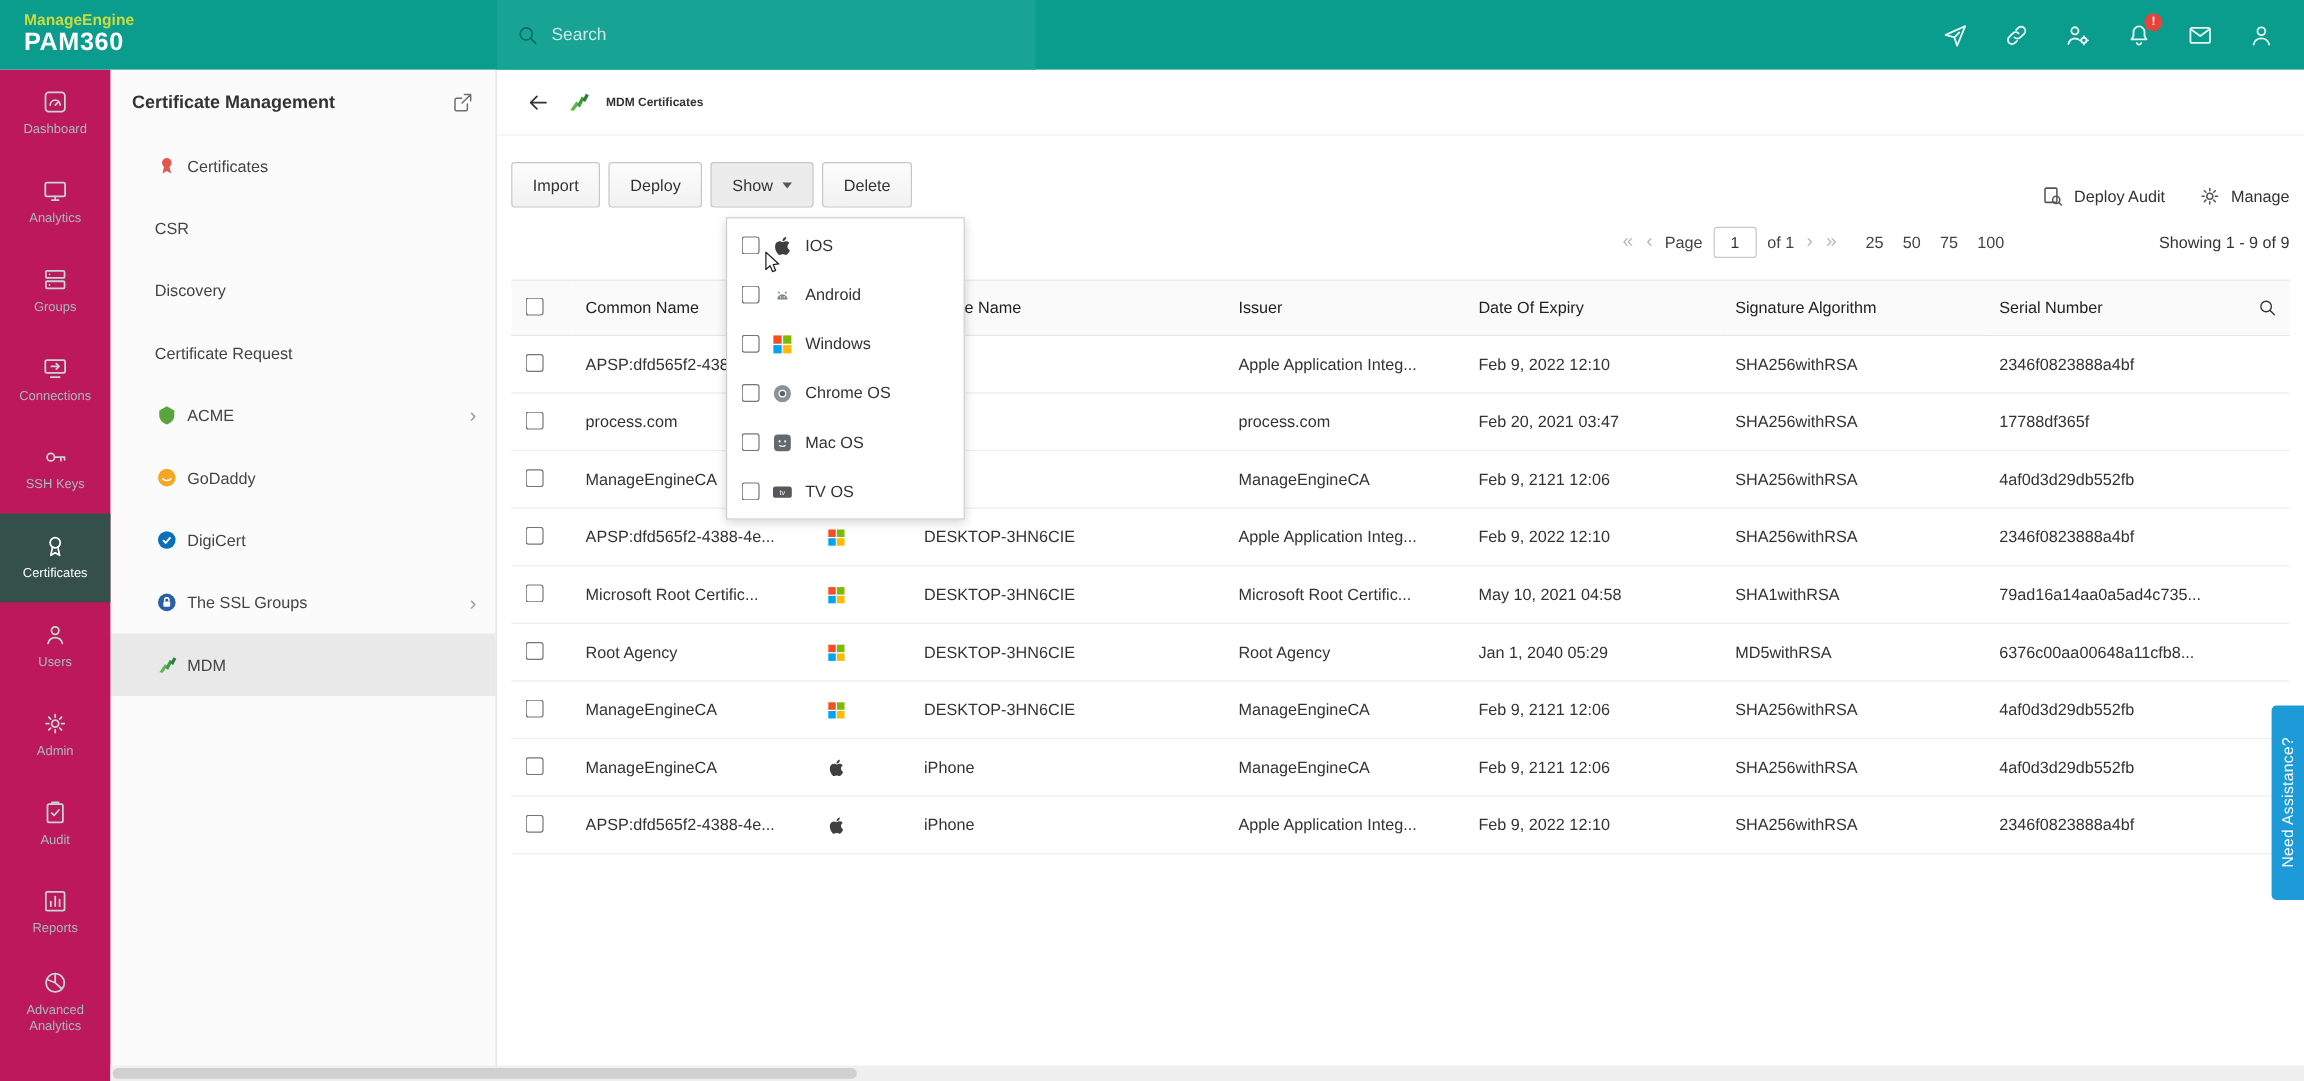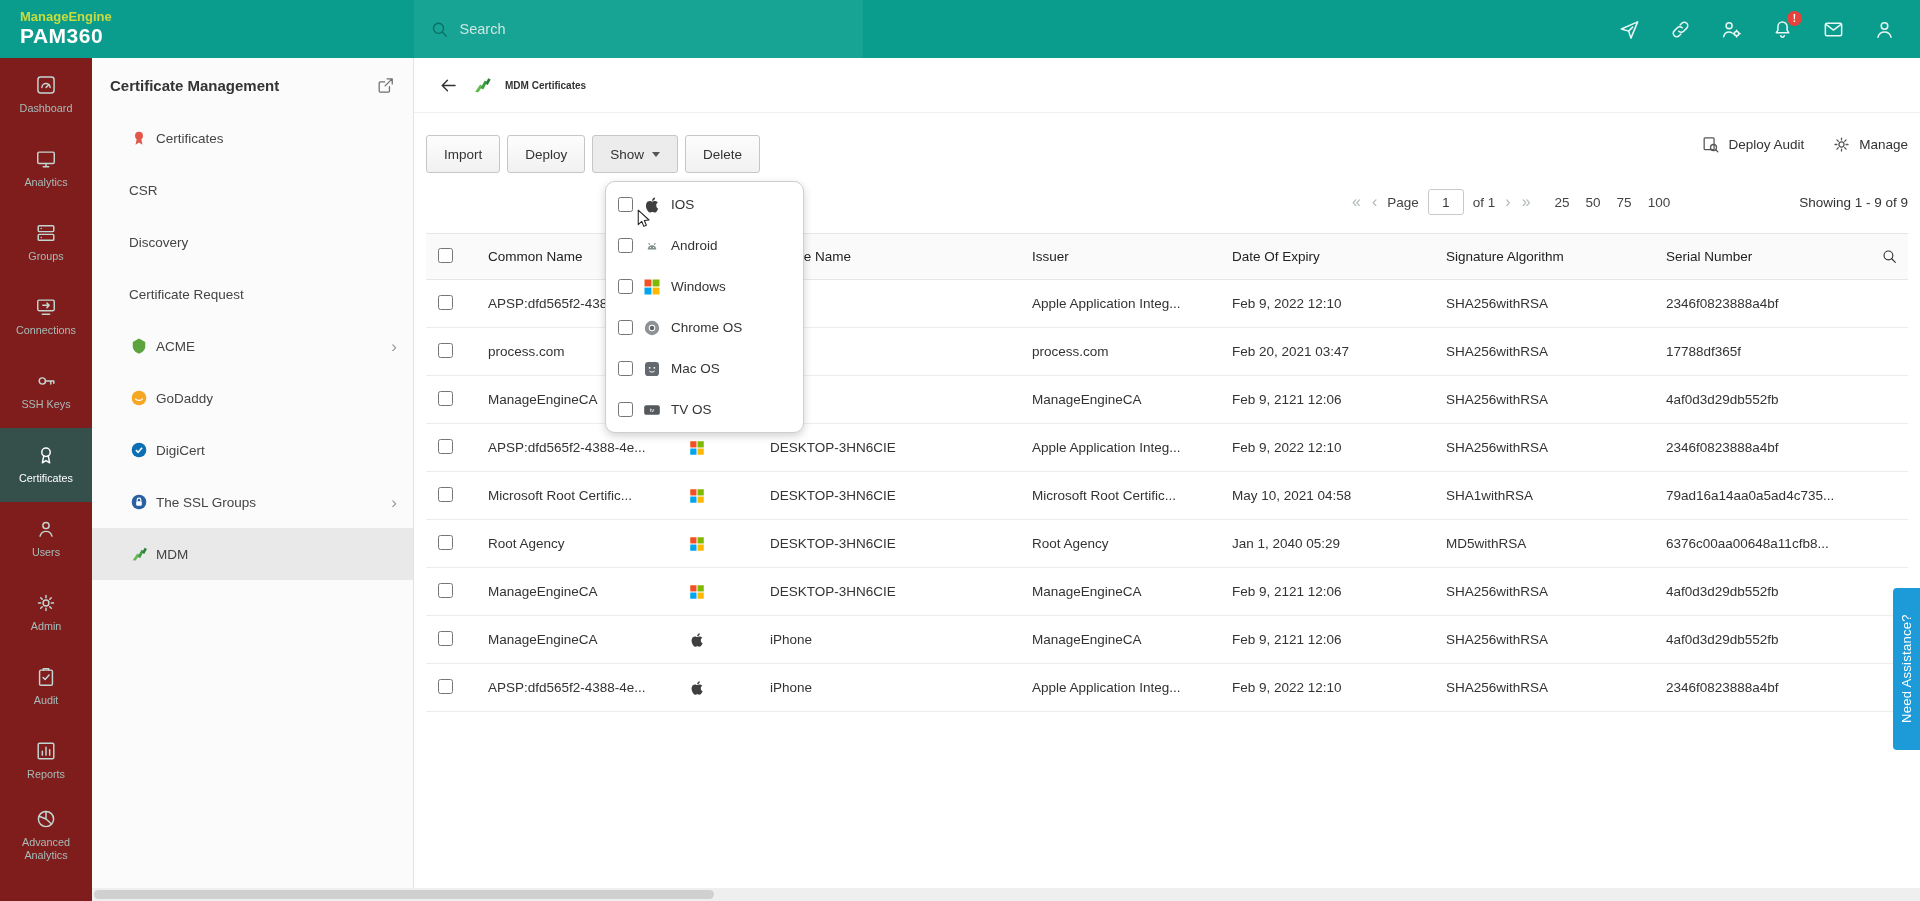--- a/index.html
+++ b/index.html
@@ -16,21 +16,21 @@
   .brand-pam { color:#fff; font-size:21px; font-weight:bold; letter-spacing:.5px; line-height:1.15; }
   .search-seg { position:absolute; left:414px; top:0; width:449px; height:58px; background:#17a495; display:flex; align-items:center; padding:0 16px; gap:10px; }
   .search-ic { width:21px; height:21px; color:#076e61; }
   .search-input { background:transparent; border:none; outline:none; color:#000000; font-size:14.5px; width:100%; font-family:"Liberation Sans",sans-serif; }
   .search-input::placeholder { color:#cde8e3; }
   .top-icons { margin-left:auto; display:flex; align-items:center; gap:28px; padding-right:24px; }
   .top-ic { width:23px; height:23px; color:#e9f6f3; position:relative; cursor:pointer; }
   .top-badge { position:absolute; top:-7px; right:-8px; min-width:15px; height:15px; border-radius:8px; background:#e8423c; color:#fff; font-size:10px; font-weight:bold; display:flex; align-items:center; justify-content:center; padding:0 3px; }
 
   
-  .sidebar { position:absolute; left:0; top:58px; width:92px; height:843px; background:#7f1d1d; z-index:30; }
+  .sidebar { position:absolute; left:0; top:58px; width:92px; height:843px; background:#be185d; z-index:30; }
   .nav-item { height:74px; display:flex; flex-direction:column; align-items:center; justify-content:center; gap:6px; cursor:pointer; }
   .nav-item .ic { width:22px; height:22px; color:#c3d6d2; }
   .nav-label { color:#a5bcb8; font-size:10.8px; text-align:center; line-height:1.25; padding:0 4px; }
   .nav-item.active { background:#35504b; }
   .nav-item.active .ic, .nav-item.active .nav-label { color:#ffffff; }
 
   
   .panel { position:absolute; left:92px; top:58px; width:322px; height:877px; background:#fbfbfb; border-right:1px solid #e3e3e3; z-index:20; }
   .panel-header { height:54px; display:flex; align-items:center; padding:0 18px; }
   .panel-title { font-size:15px; font-weight:bold; color:#333; }
@@ -40,21 +40,21 @@
   .panel-item .chev { margin-left:auto; color:#9a9a9a; font-size:17px; line-height:1; }
   .panel-item.active { background:#e9e9e9; }
 
   
   .main { position:absolute; left:414px; top:58px; width:1506px; height:843px; background:#fff; z-index:10; }
   .main-header { height:55px; display:flex; align-items:center; gap:12px; padding:0 24px; border-bottom:1px solid #f0f0f0; }
   .back { width:21px; height:21px; color:#333; cursor:pointer; }
   .mdm-ic { width:22px; height:22px; }
   .page-title { font-size:10px; font-weight:600; color:#333; }
 
-  .toolbar { display:flex; align-items:flex-start; margin:22px 12px 0; }
+  .toolbar { display:flex; align-items:flex-end; margin:22px 12px 0; }
   .btn { height:38px; padding:0 17px; background:linear-gradient(#fdfdfd,#f1f1f1); border:1px solid #c6c6c6; border-radius:3px; font-size:13.5px; color:#333; display:flex; align-items:center; gap:8px; cursor:pointer; margin-right:7px; font-family:"Liberation Sans",sans-serif; }
   .btn.pressed { background:#ececec; }
   .caret { width:0; height:0; border-left:4px solid transparent; border-right:4px solid transparent; border-top:5px solid #555; }
   .toolbar-right { margin-left:auto; display:flex; gap:28px; align-items:center; }
   .link-btn { display:flex; align-items:center; gap:8px; font-size:13.5px; color:#333; cursor:pointer; }
   .link-btn .ic { width:19px; height:19px; color:#555; }
 
   .meta-row { display:flex; align-items:center; justify-content:flex-end; margin:14px 12px 0; height:30px; font-size:13.5px; color:#555; gap:9px; }
   .pg-arrow { color:#b2b9b8; font-size:16px; cursor:pointer; padding:0 1px; }
   .pg-label { color:#444; }
@@ -67,21 +67,21 @@
   .cert-table th { height:46px; background:#fafafa; border-top:1px solid #e6e6e6; border-bottom:1px solid #e6e6e6; font-weight:normal; text-align:left; padding:0 12px; color:#222; font-size:13.5px; white-space:nowrap; overflow:hidden; }
   .cert-table td { height:48px; border-bottom:1px solid #ededed; padding:0 12px; color:#333; white-space:nowrap; overflow:hidden; text-overflow:ellipsis; }
   .cert-table input[type=checkbox], .menu-item input[type=checkbox] { width:15px; height:15px; accent-color:#0a9c8d; cursor:pointer; }
   .os-cell .ic { width:18px; height:18px; vertical-align:middle; }
   .th-sn { position:relative; }
   .th-search { position:absolute; right:10px; top:14px; width:17px; height:17px; color:#333; cursor:pointer; }
   .ic.os-apple { color:#3f3f3f; }
   .ic.os-android { color:#7f8b86; }
 
   
-  .dropdown { position:absolute; left:191px; top:123px; width:199px; background:#fff; border:1px solid #cfcfcf; border-radius:10px; box-shadow:0 3px 8px rgba(0,0,0,.18); z-index:50; padding:2px 0; }
+  .dropdown { position:absolute; left:191px; top:123px; width:199px; background:#fff; border:1px solid #cfcfcf; border-radius:0; box-shadow:0 3px 8px rgba(0,0,0,.18); z-index:50; padding:2px 0; }
   .menu-item { height:41px; display:flex; align-items:center; gap:9px; padding:0 12px; font-size:13.5px; color:#333; cursor:pointer; }
   .menu-item .ic { width:20px; height:20px; flex:0 0 20px; }
 
   .cursor { position:absolute; left:219px; top:150px; width:21px; height:21px; z-index:60; pointer-events:none; }
 
   
   .assist { position:absolute; right:0; top:588px; width:27px; height:162px; background:#1d9bd8; color:#fff; writing-mode:vertical-rl; transform:rotate(180deg); display:flex; align-items:center; justify-content:center; font-size:13px; border-radius:0 4px 4px 0; cursor:pointer; z-index:45; letter-spacing:.3px; }
   .hscroll { position:absolute; left:92px; bottom:0; width:1828px; height:13px; background:#efefef; z-index:55; }
   .hthumb { position:absolute; left:2px; top:2px; width:620px; height:9px; background:#d0d0d0; border-radius:5px; }
 </style>

